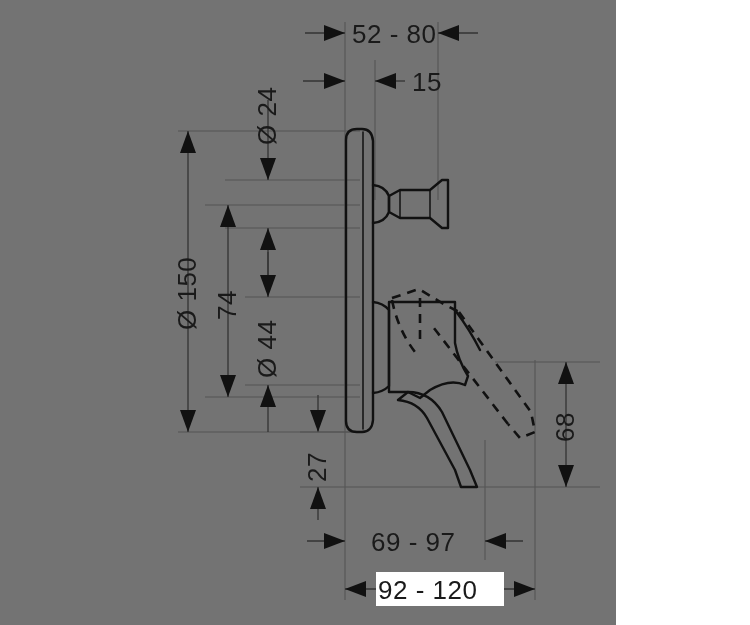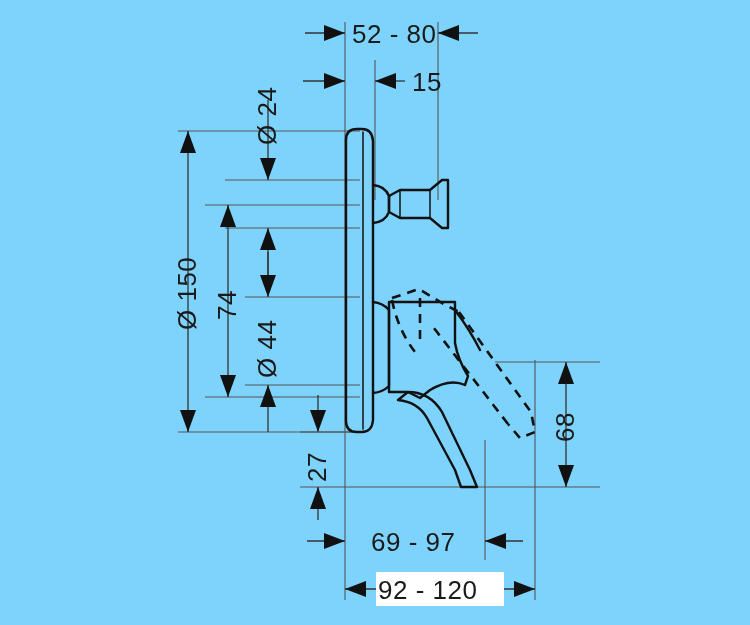--- a/index.html
+++ b/index.html
@@ -8,23 +8,23 @@
     background: #ffffff;
   }
   body {
     width: 750px;
     height: 625px;
     font-family: "Liberation Sans", sans-serif;
     overflow: hidden;
   }
   #drawing-root {
     position: relative;
-    width: 750px;
+    width: 616px;
     height: 625px;
-    background: #7dd3fc;
+    background: #737373;
   }
   svg#technical-drawing {
     display: block;
     width: 750px;
     height: 625px;
   }
   .dim-text {
     font-family: "Liberation Sans", sans-serif;
     font-size: 26px;
     fill: #1a1a1a;

